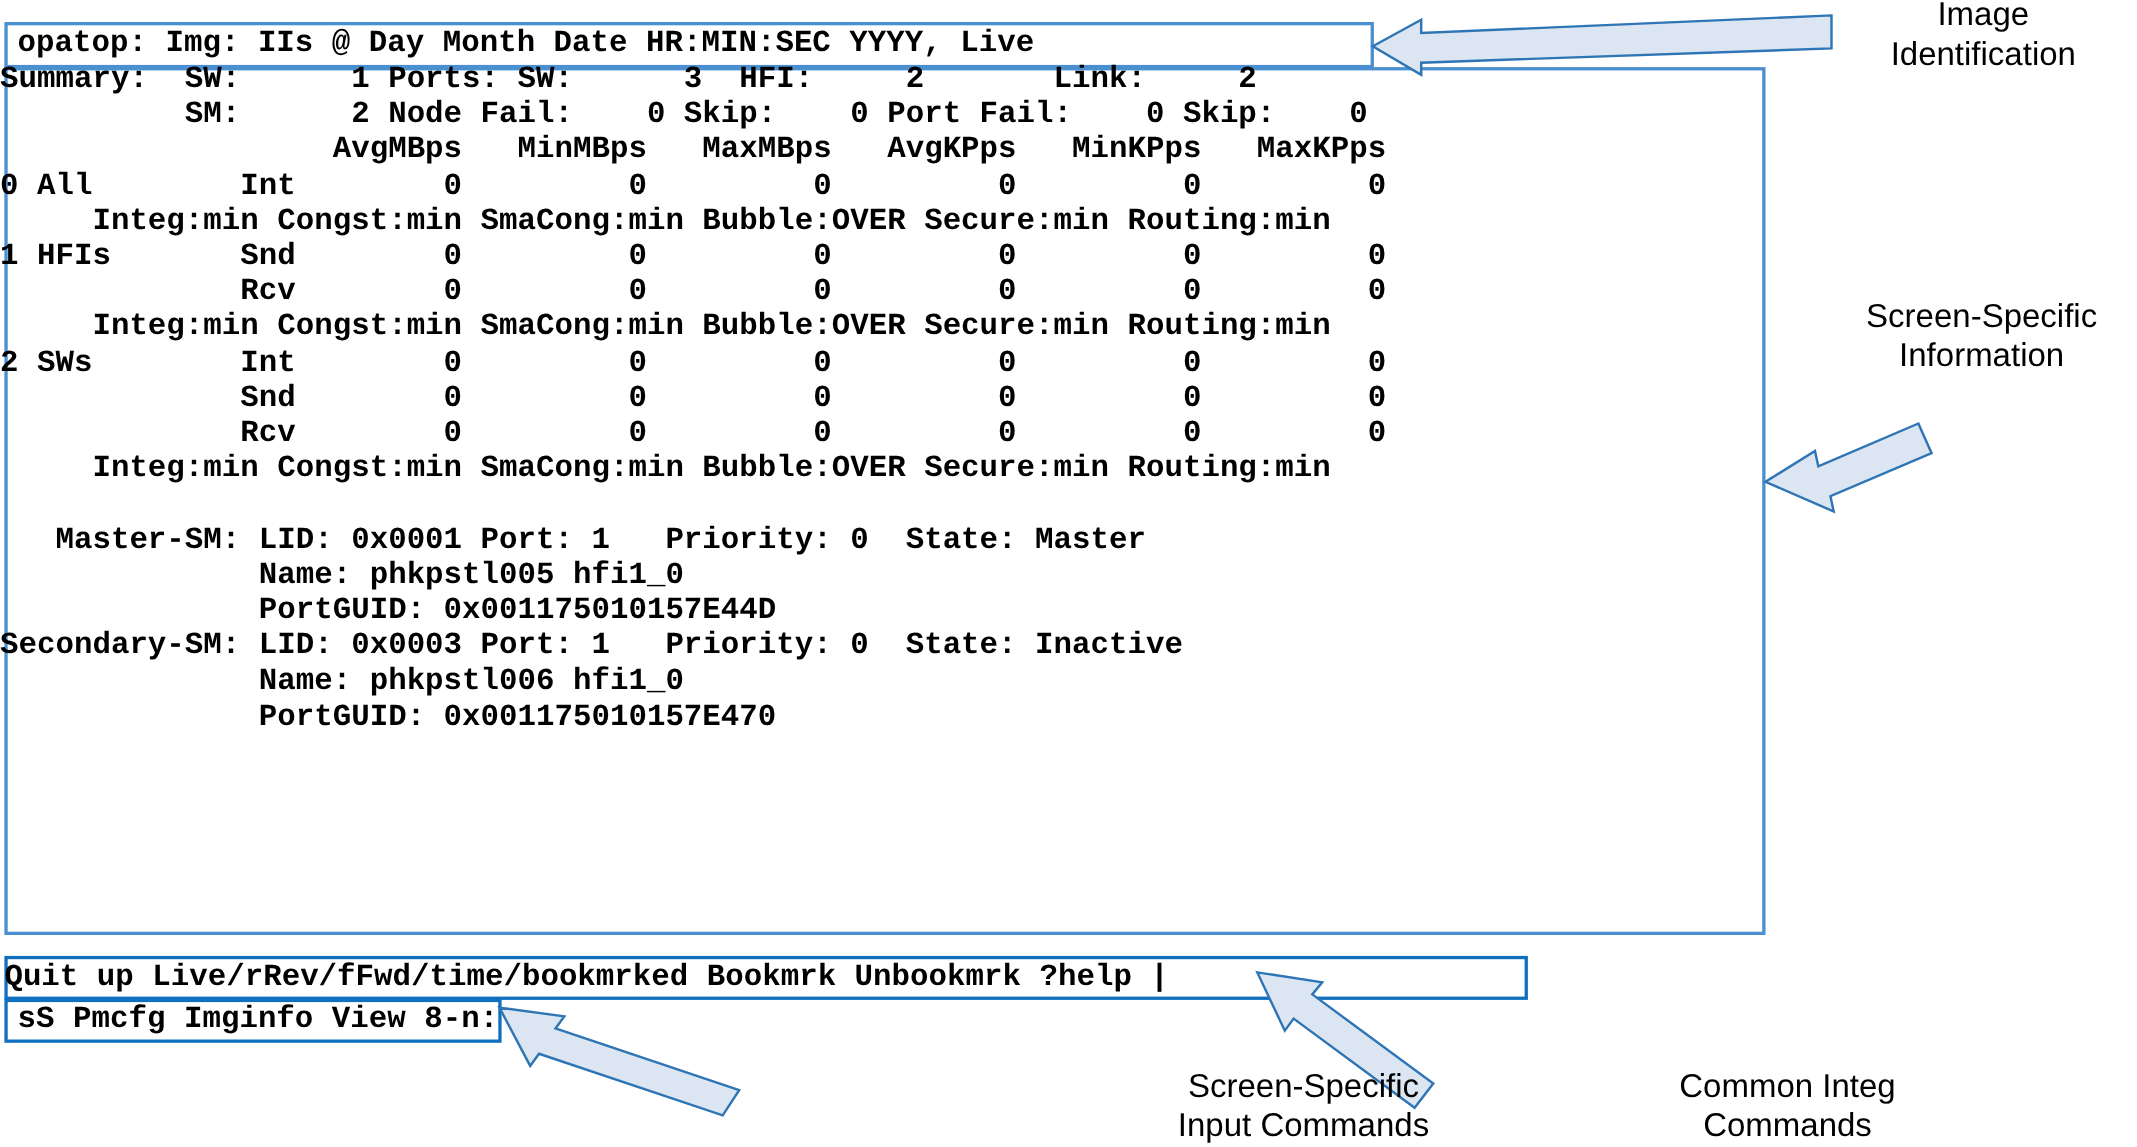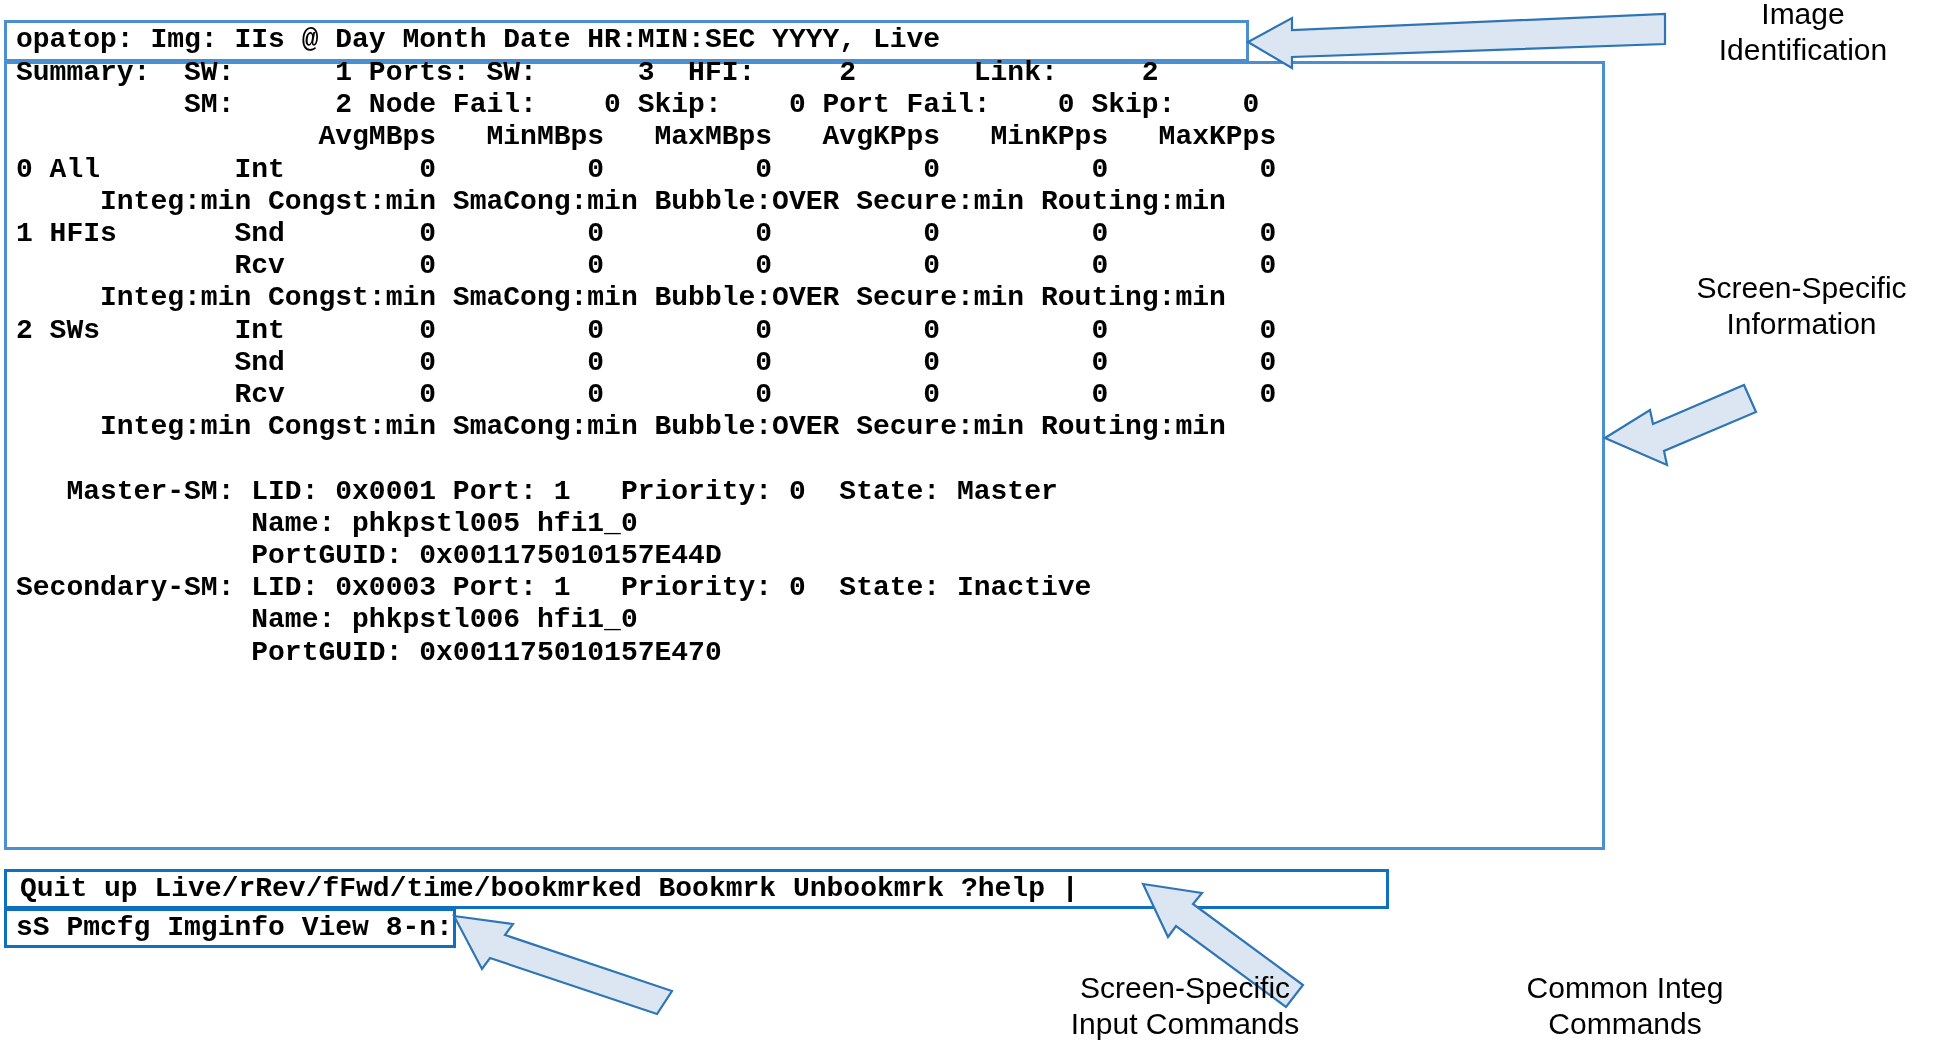--- a/index.html
+++ b/index.html
@@ -35,23 +35,23 @@
     box-sizing: border-box;
     background: transparent;
   }
   #title-box   { left: 4px;  top: 20px;  width: 1245px; height: 42px; }
   #screen-box  { left: 4px;  top: 61px;  width: 1601px; height: 789px; }
   #cmd-box-1   { left: 4px;  top: 869px; width: 1385px; height: 40px; border-color:#1070c0; }
   #cmd-box-2   { left: 4px;  top: 908px; width: 452px;  height: 40px; border-color:#1070c0; }
 
   
   #line-title      { left: 16px; top: 24px; }
-  #screen-body     { left: 16px; top: 57px; }
+  #screen-body     { left: 0; top: 57px; }
 
-  #cmd-line-1      { left: 20px; top: 873px; }
+  #cmd-line-1      { left: 4px; top: 873px; }
   #cmd-line-2      { left: 16px; top: 912px; }
 
   
   .anno-label {
     position: absolute;
     font-family: "Liberation Sans", sans-serif;
     font-size: 30px;
     line-height: 36px;
     color: #000000;
     white-space: pre;

